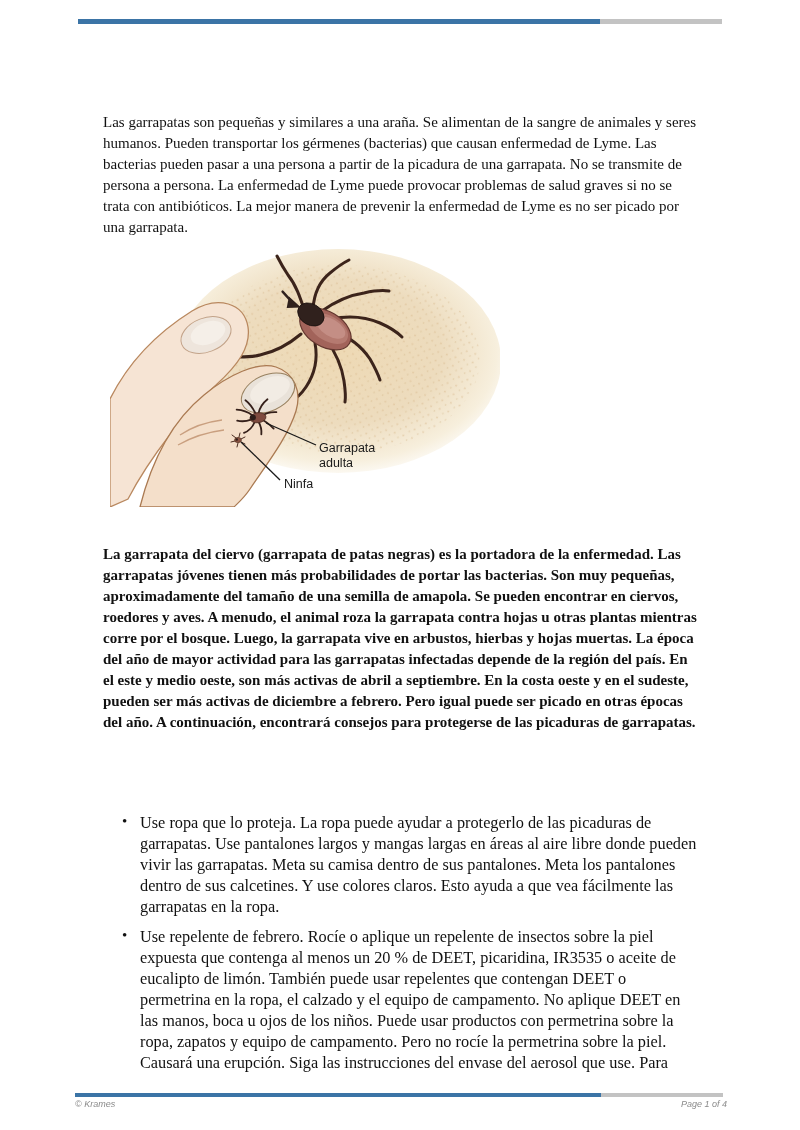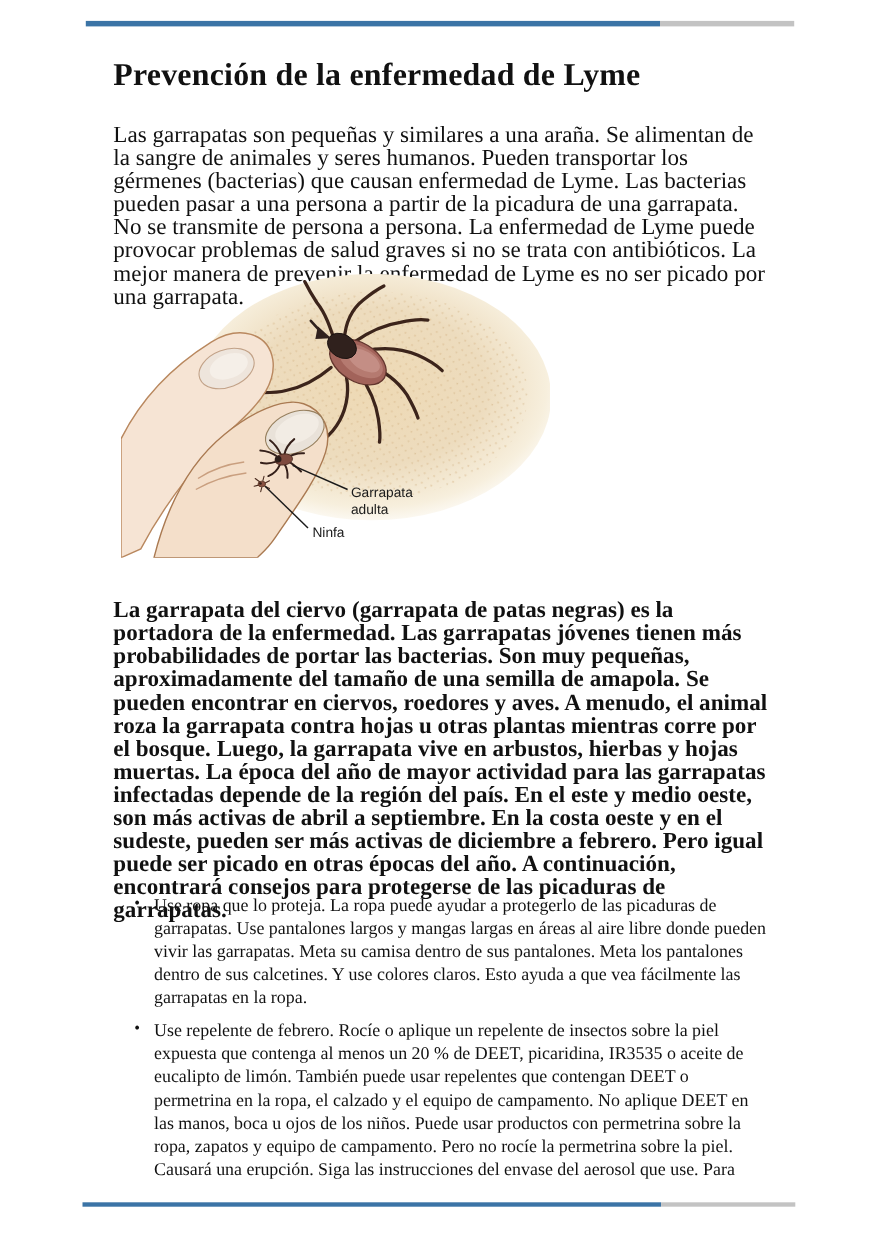--- a/index.html
+++ b/index.html
@@ -16,21 +16,21 @@
   .botbar { top:1093px; left:75px; width:648px; height:4px; }
   .botbar .seg-blue { width:526px; }
   .botbar .seg-gray { width:122px; }
 
   h1.title {
     position:absolute; left:103px; top:52px; margin:0;
     font-size:29px; font-weight:bold; letter-spacing:0.2px;
   }
   .bodytext {
     position:absolute; left:103px; width:598px; margin:0;
-    font-size:21px; line-height:21px; text-align:left;
+    font-size:15px; line-height:21px; text-align:left;
   }
   .intro { top:112px; }
   .sec1body { top:544px;font-weight:bold; }
   h2.subhead {
     position:absolute; left:103px; margin:0;
     font-size:22.5px; font-weight:bold;
   }
   .h2-1 { top:523px; }
   .h2-2 { top:772px; }
 
@@ -58,21 +58,20 @@
 </head>
 <body>
 
 <div class="page">
 
   <div class="accent-bar topbar">
     <div class="seg-blue" style="background: rgb(59, 116, 166);"></div>
     <div class="seg-gray" style="background: rgb(195, 195, 195);"></div>
   </div>
 
-  <h1 class="title">Prevención de la enfermedad de Lyme</h1>
 
   <p class="bodytext intro">Las garrapatas son pequeñas y similares a una araña. Se alimentan de la sangre de animales y seres humanos. Pueden transportar los gérmenes (bacterias) que causan enfermedad de Lyme. Las bacterias pueden pasar a una persona a partir de la picadura de una garrapata. No se transmite de persona a persona. La enfermedad de Lyme puede provocar problemas de salud graves si no se trata con antibióticos. La mejor manera de prevenir la enfermedad de Lyme es no ser picado por una garrapata.</p>
 
   <div class="figure-wrap">
     <svg width="390" height="258" viewBox="0 0 390 258">
       <defs>
         <radialGradient id="blobGrad" cx="50%" cy="46%" r="58%">
           <stop offset="0%" stop-color="#eed9b4"></stop>
           <stop offset="55%" stop-color="#eddcbe"></stop>
           <stop offset="84%" stop-color="#f7efdd"></stop>
@@ -176,14 +175,18 @@
       <b>Use repelente de febrero.</b>
       <span>Rocíe o aplique un repelente de insectos sobre la piel expuesta que contenga al menos un 20 % de DEET, picaridina, IR3535 o aceite de eucalipto de limón. También puede usar repelentes que contengan DEET o permetrina en la ropa, el calzado y el equipo de campamento. No aplique DEET en las manos, boca u ojos de los niños. Puede usar productos con permetrina sobre la ropa, zapatos y equipo de campamento. Pero no rocíe la permetrina sobre la piel. Causará una erupción. Siga las instrucciones del envase del aerosol que use. Para</span>
     </li>
   </ul>
 
   <div class="accent-bar botbar">
     <div class="seg-blue" style="background: rgb(59, 116, 166);"></div>
     <div class="seg-gray" style="background: rgb(195, 195, 195);"></div>
   </div>
 
+  <div class="footer-row">
+    <span>© Krames</span>
+    <span>Page 1 of 4</span>
+  </div>
 
 </div>
 
 </body></html>

